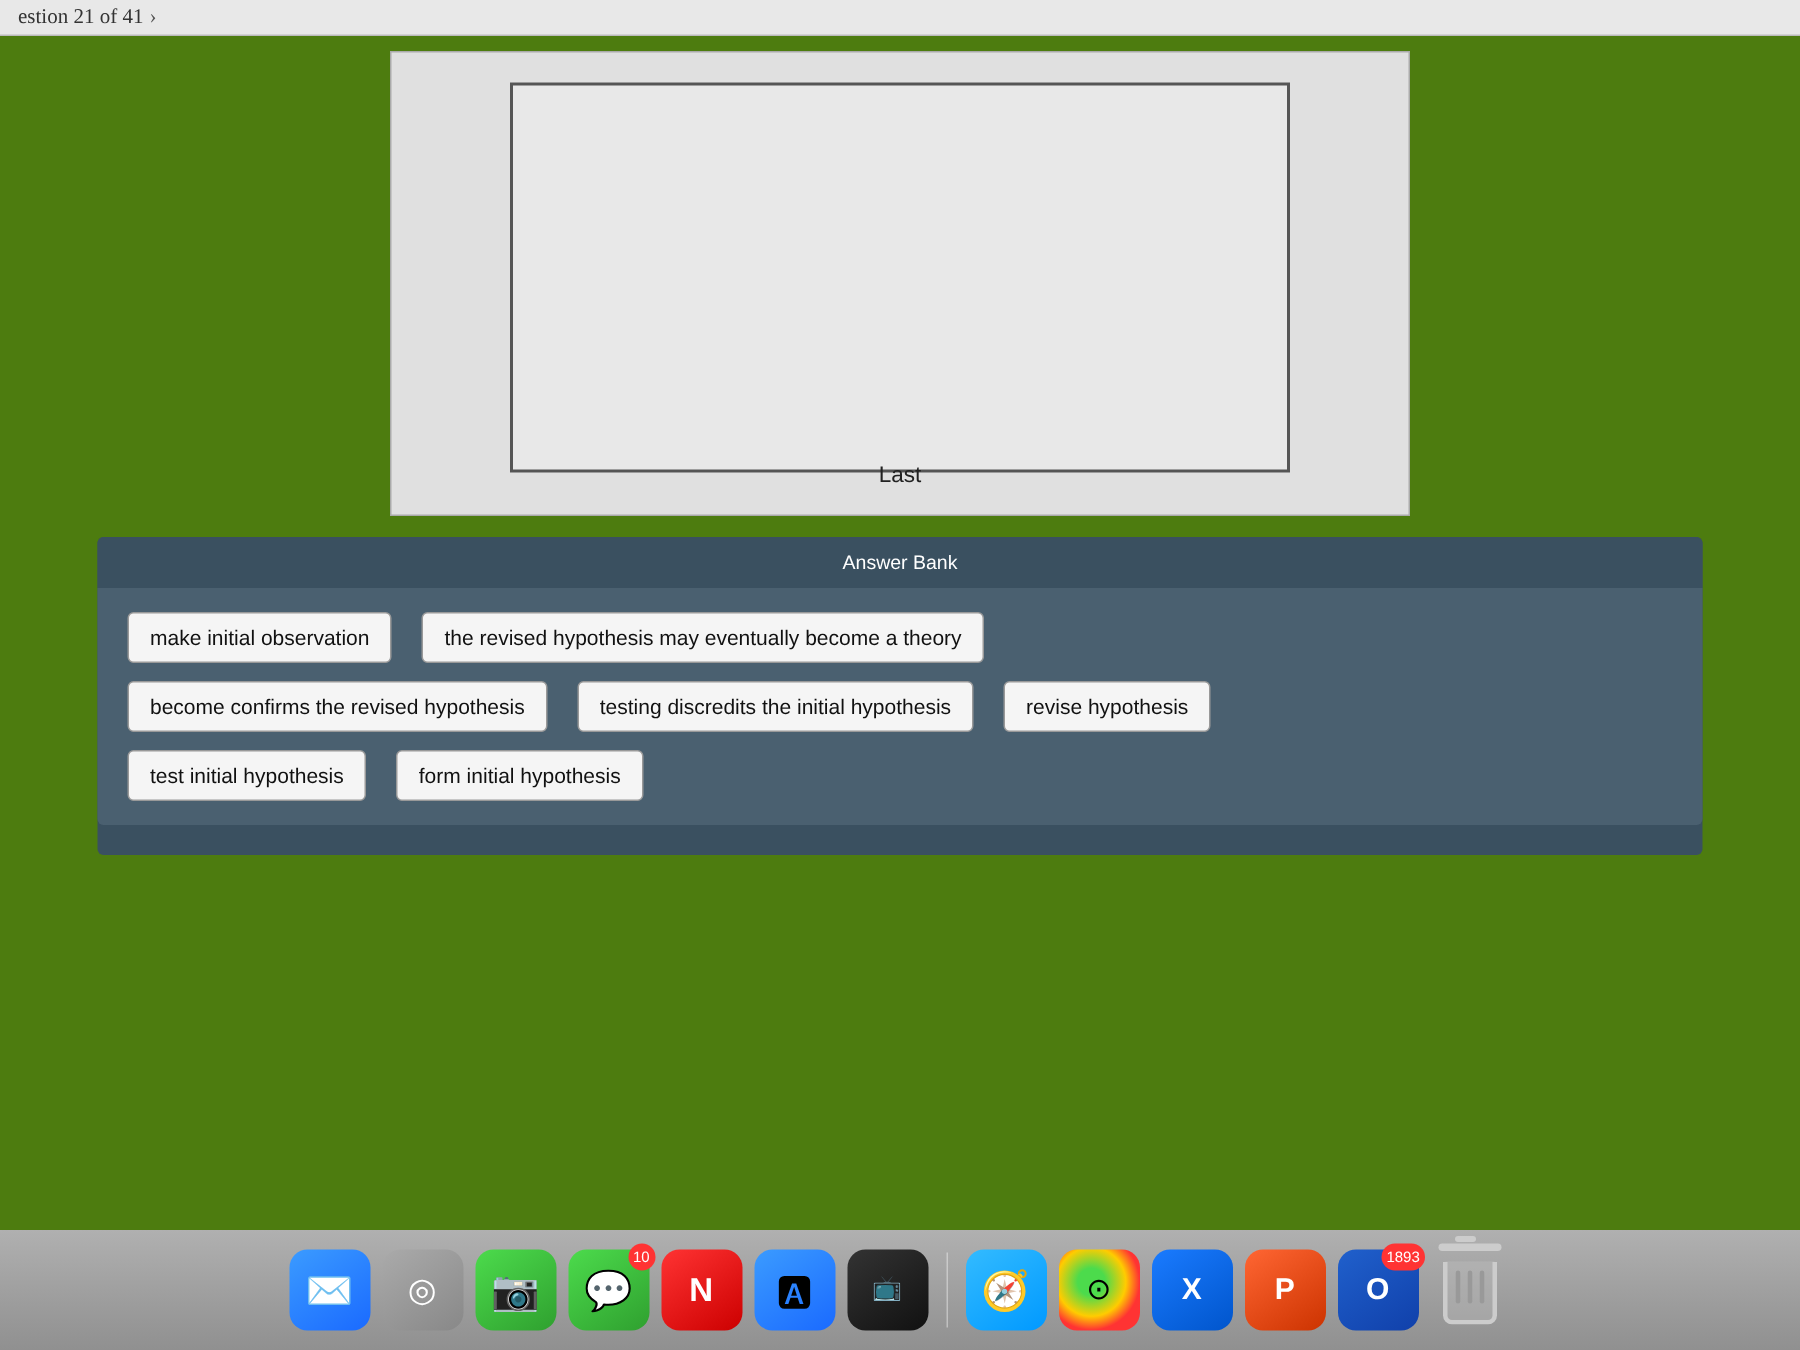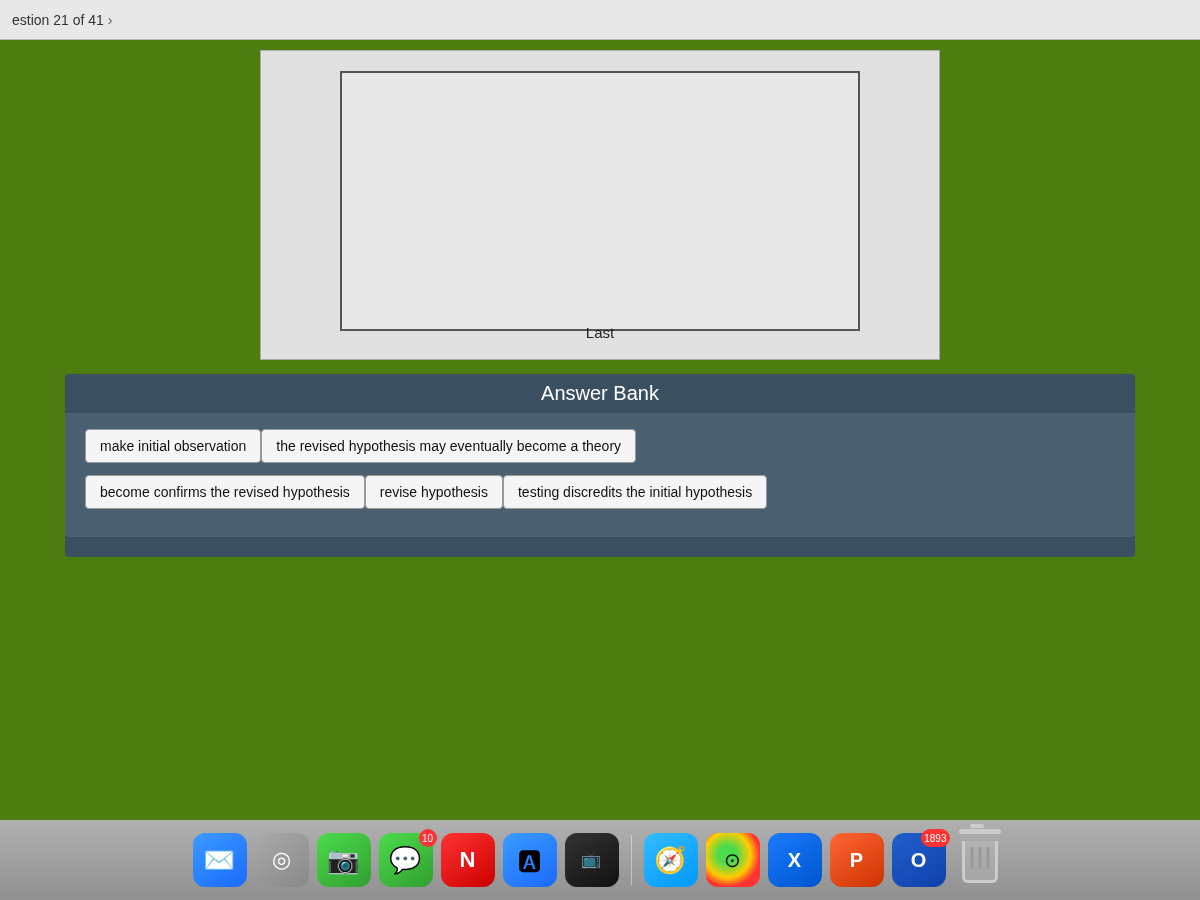--- a/index.html
+++ b/index.html
@@ -19,26 +19,27 @@
       background: #4d7c0f;
       position: relative;
       display: flex;
       flex-direction: column;
       align-items: center;
     }
 
     
     .nav-bar {
       width: 100%;
-      height: 40px;
+      height: 24px;
       background: #e8e8e8;
       display: flex;
       align-items: center;
       padding: 0 12px;
       border-bottom: 1px solid #bbb;
+      font-family: Liberation Serif, serif;
     }
 
     .nav-question {
       font-size: 14px;
       color: #333;
       display: flex;
       align-items: center;
       gap: 4px;
     }
 
@@ -92,34 +93,34 @@
 
     .answer-bank-header {
       background: #3a5060;
       padding: 8px 0;
       text-align: center;
       border-radius: 4px 4px 0 0;
     }
 
     .answer-bank-title {
       color: #ffffff;
-      font-size: 20px;
+      font-size: 13px;
       font-weight: 500;
     }
 
     .answer-bank-body {
       background: #4a6070;
       padding: 16px 20px;
       border-radius: 0 0 4px 4px;
     }
 
     .answer-row {
       display: flex;
       align-items: center;
-      gap: 0;
+      gap: 20px;
       margin-bottom: 12px;
       flex-wrap: wrap;
     }
 
     .answer-row:last-child {
       margin-bottom: 0;
     }
 
     .answer-chip {
       background: #f5f5f5;
@@ -268,25 +269,27 @@
     </div>
     <div class="answer-bank-body">
 
       <div class="answer-row">
         <div class="answer-chip">make initial observation</div>
         <div class="answer-chip">the revised hypothesis may eventually become a theory</div>
       </div>
 
       <div class="answer-row">
         <div class="answer-chip">become confirms the revised hypothesis</div>
+        <div class="answer-chip">testing discredits the initial hypothesis</div>
         <div class="answer-chip">revise hypothesis</div>
-        <div class="answer-chip">testing discredits the initial hypothesis</div>
       </div>
 
       <div class="answer-row">
+        <div class="answer-chip">test initial hypothesis</div>
+        <div class="answer-chip">form initial hypothesis</div>
       </div>
 
     </div>
   </div>
 </div>
 
 <div class="dock">
 
   <div class="dock-item mail">
     <span class="dock-item-inner">✉️</span>

